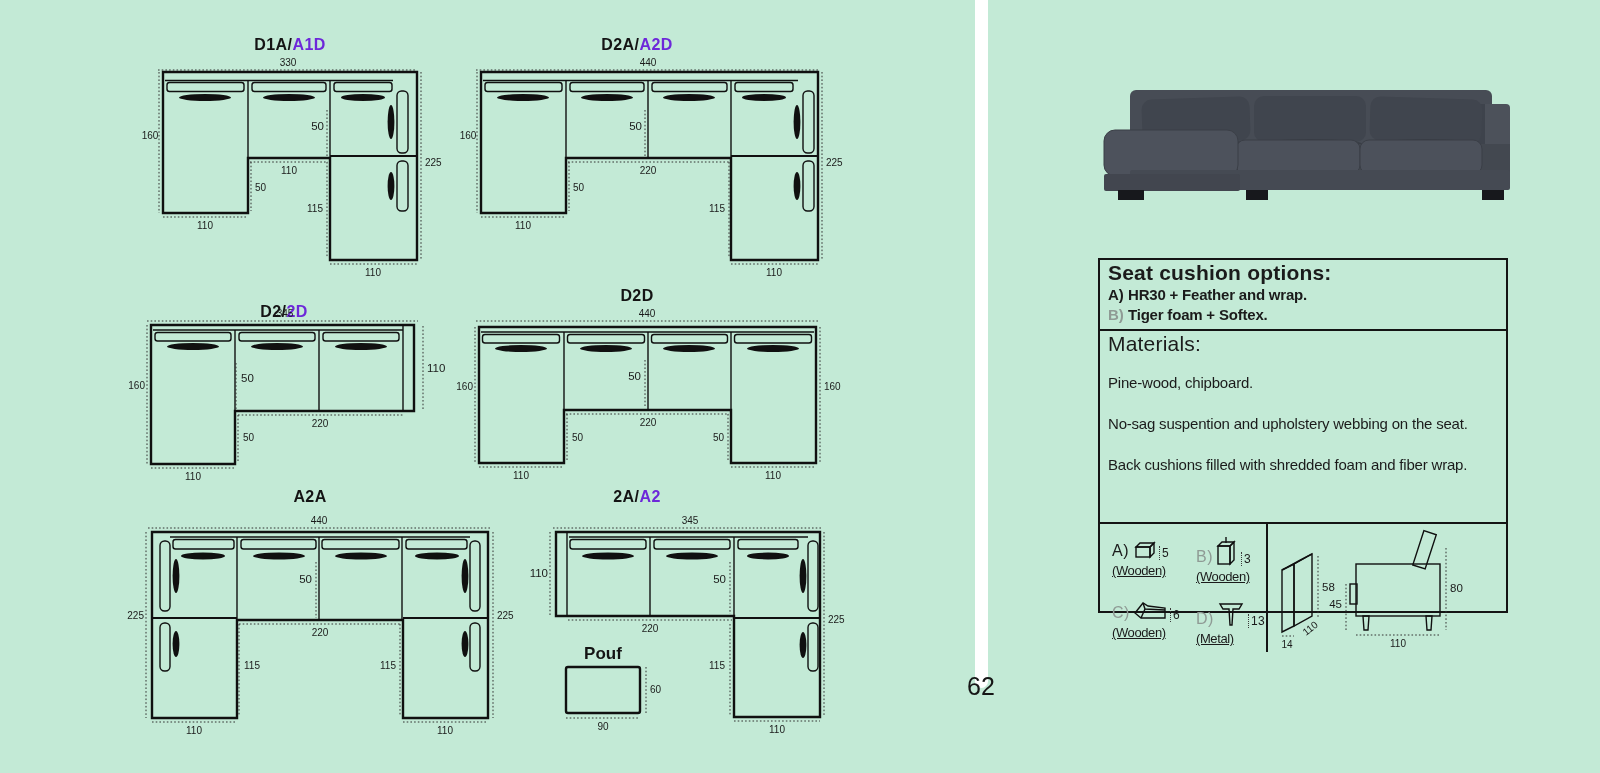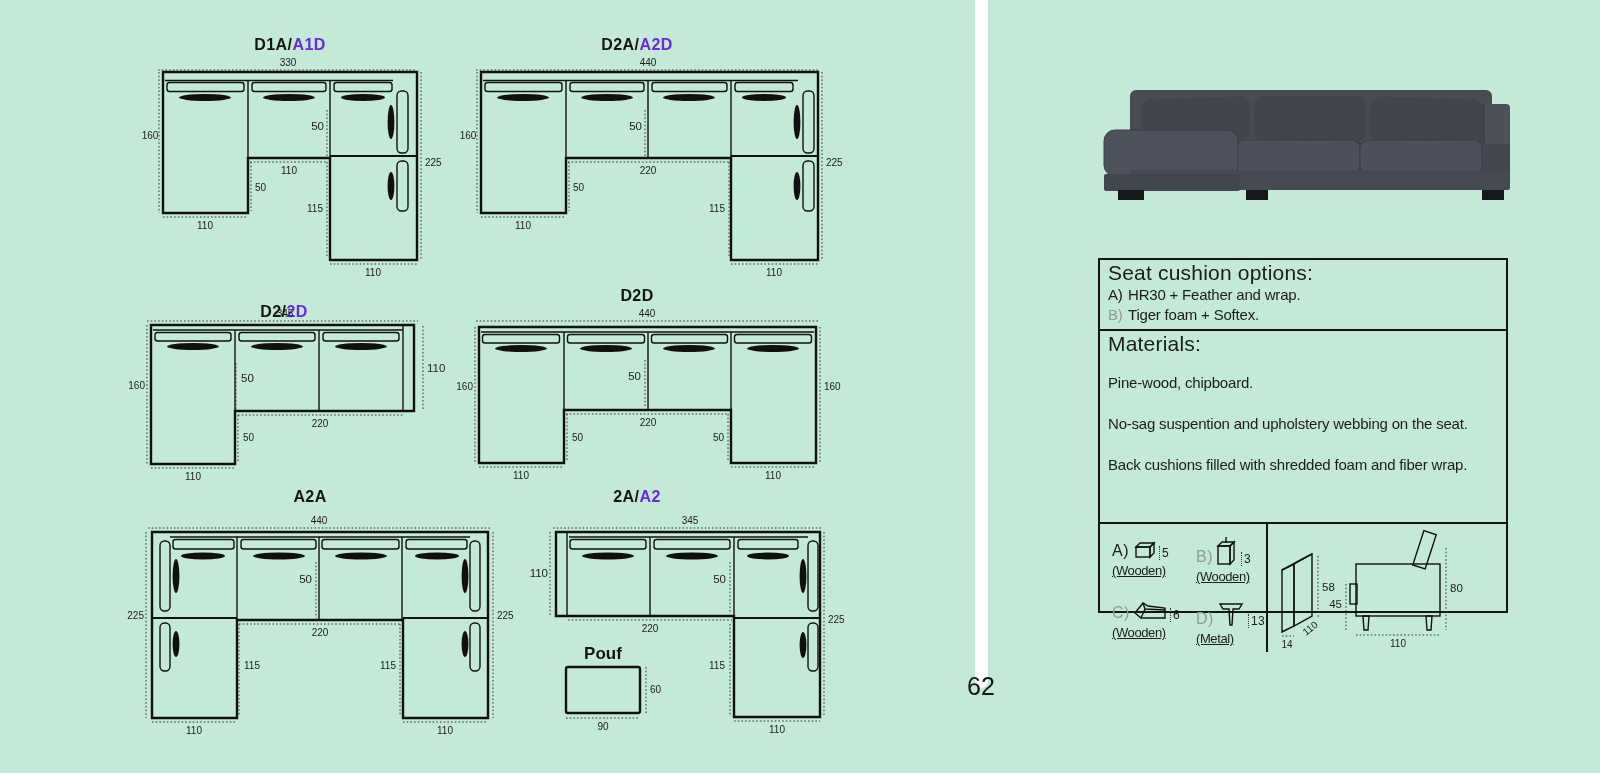--- a/index.html
+++ b/index.html
@@ -21,21 +21,21 @@
   .dimlg{font-size:11.5px;fill:#1b1b1b;}
   .pouf-t{font-size:17px;font-weight:600;fill:#141414;}
   
   .divider{position:absolute;left:975px;top:0;width:13px;height:688px;background:#ffffff;
            border-radius:0 0 7px 7px;}
   .pagenum{position:absolute;left:960px;top:672px;width:42px;text-align:center;
            font-size:25px;color:#161616;}
   
   .ibox{position:absolute;left:1098px;top:258px;width:410px;height:355px;
         border:2.5px solid #141414;box-sizing:border-box;}
-  .ibox-row1{height:71px;border-bottom:2.5px solid #141414;box-sizing:border-box;padding:1px 8px;}
+  .ibox-row1{height:71px;border-bottom:2.5px solid #141414;box-sizing:border-box;padding:1px 8px;font-weight:bold;}
   .ibox-row2{height:193px;border-bottom:2.5px solid #141414;box-sizing:border-box;padding:1px 8px;}
   .ibox-row3{height:128px;display:flex;}
   .ibox-title{font-size:21px;letter-spacing:.2px;color:#1b1b1b;}
   .opt-line{font-size:15px;line-height:20px;letter-spacing:-.2px;}
   .opt-label{display:inline-block;min-width:20px;}
   .gray{color:#8f9b95;}
   .mline{font-size:15px;margin:24px 0 0 0;letter-spacing:-.2px;}
   .mline.first{margin-top:18px;}
   .cell-legs{width:168px;border-right:2.5px solid #141414;box-sizing:border-box;
              padding:12px 4px 0 12px;display:grid;grid-template-columns:84px 1fr;row-gap:10px;}

